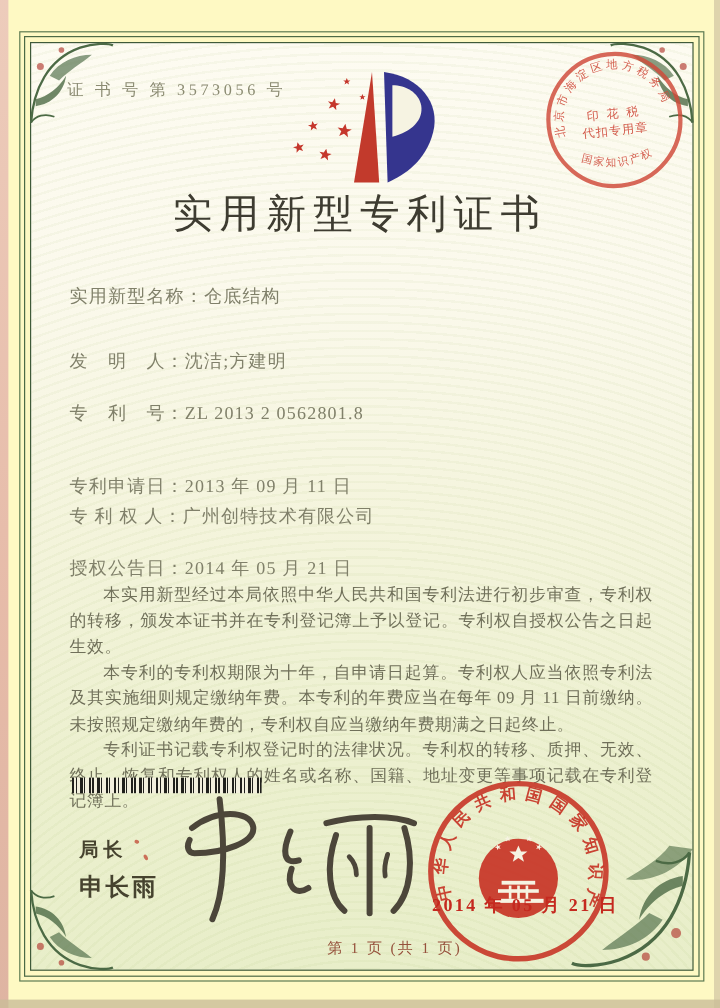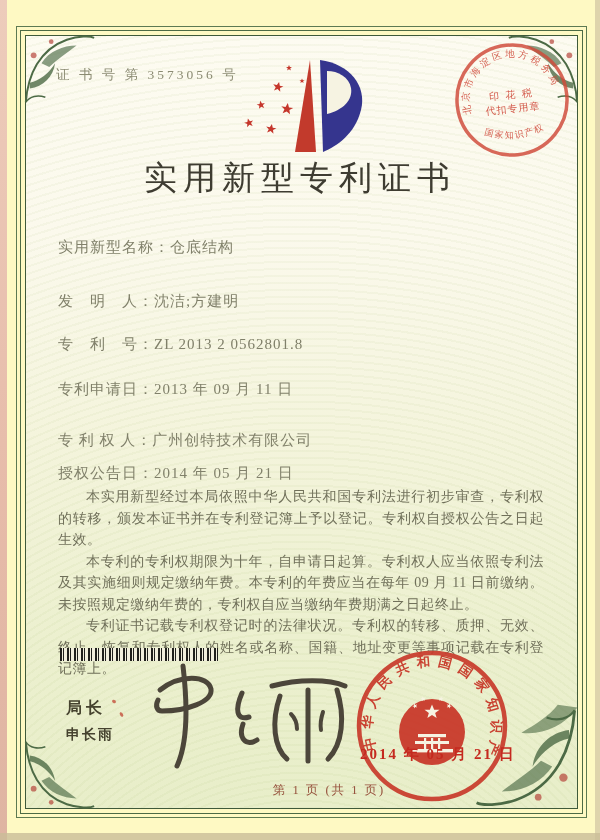--- a/index.html
+++ b/index.html
@@ -38,34 +38,34 @@
 
   .tax-stamp{position:absolute;left:452px;top:40px;width:120px;height:120px;
              transform:rotate(-6deg);opacity:.92;z-index:6;}
 
   .title{position:absolute;left:0;top:156px;width:100%;text-align:center;
          font-size:33px;font-weight:400;letter-spacing:6px;color:#3e3c31;z-index:5;}
 
   .fields{position:absolute;left:58px;top:0;width:480px;z-index:5;}
   .field{position:absolute;left:0;white-space:nowrap;font-size:15px;
          color:#80806a;letter-spacing:1px;}
-  .f0{top:238px;} .f1{top:292px;} .f2{top:335px;} .f3{top:380px;text-align:center;} .f4{top:431px;text-align:center;} .f5{top:464px;}
+  .f0{top:238px;} .f1{top:292px;} .f2{top:335px;} .f3{top:396px;text-align:center;} .f4{top:421px;text-align:center;} .f5{top:464px;}
 
   .body-text{position:absolute;left:58px;right:56px;top:486px;z-index:5;
              font-size:14px;line-height:21.5px;color:#70705a;text-align:justify;}
   .body-text p{margin:0;text-indent:2em;letter-spacing:.5px;}
 
   .barcode{position:absolute;left:60px;top:648px;width:158px;height:13px;z-index:5;
      background:repeating-linear-gradient(90deg,
        #20201c 0 2px, #f2efdd 2px 3px, #20201c 3px 4px, #f2efdd 4px 7px,
        #20201c 7px 9px, #f2efdd 9px 10px, #20201c 10px 11px, #f2efdd 11px 14px);}
 
   .signer-title{position:absolute;left:66px;top:698px;font-size:16px;font-weight:700;
                 color:#46432f;letter-spacing:4px;z-index:6;font-family:Liberation Serif, serif;}
-  .signer-name{position:absolute;left:66px;top:726px;font-size:14px;font-weight:700;
+  .signer-name{position:absolute;left:66px;top:726px;font-size:20px;font-weight:700;
                color:#46432f;letter-spacing:2px;z-index:6;}
   .signature{position:absolute;left:122px;top:660px;width:240px;height:115px;z-index:6;}
   .speck{position:absolute;background:#c4503c;border-radius:50%;opacity:.8;z-index:7;}
   .speck.s1{left:112px;top:700px;width:4px;height:3px;transform:rotate(20deg);}
   .speck.s2{left:120px;top:712px;width:3px;height:5px;transform:rotate(-30deg);}
 
   .office-seal{position:absolute;left:352px;top:646px;width:160px;height:160px;z-index:5;}
   .seal-date{position:absolute;left:360px;top:745px;font-size:15px;font-weight:700;
              color:#c5291f;letter-spacing:2px;z-index:7;}
 

